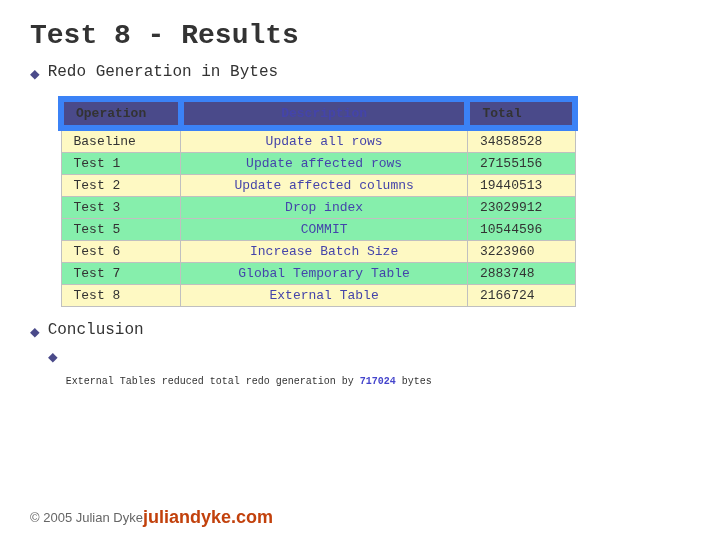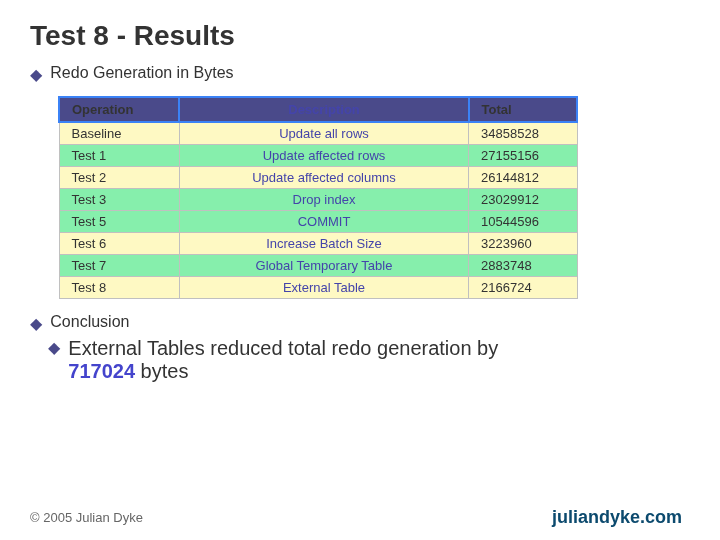--- a/index.html
+++ b/index.html
@@ -13,20 +13,21 @@
       overflow: hidden;
       position: relative;
     }
 
     .page {
       width: 576px;
       height: 540px;
       padding: 20px 30px 29px 30px;
       display: flex;
       flex-direction: column;
+      font-family: Liberation Mono, monospace;
     }
 
     .title {
       font-size: 28px;
       font-weight: bold;
       color: #333;
       margin-bottom: 12px;
     }
 
     .bullet-section {
@@ -60,21 +61,21 @@
       width: 520px;
     }
 
     table th {
       background-color: #4a4a8a;
       color: #fff;
       padding: 4px 12px;
       text-align: left;
       font-size: 13px;
       font-weight: bold;
-      border: 2px solid #3b82f6;
+      border: 6px solid #3b82f6;
     }
 
     table td {
       padding: 3px 12px;
       font-size: 13px;
       border: 1px solid #c0c0c0;
     }
 
     .row-even {
       background-color: #fef9c3;
@@ -110,48 +111,49 @@
     }
 
     .conclusion-inner {
       margin-left: 18px;
       margin-top: 4px;
       display: flex;
       align-items: flex-start;
     }
 
     .conclusion-text {
-      font-size: 20px;
-      color: #333;
+      font-size: 10px;
+      color: #333;
+      margin-top: 30px;
     }
 
     .highlight {
       color: #4444cc;
       font-weight: bold;
     }
 
     .footer {
       position: absolute;
       bottom: 12px;
       left: 30px;
-      right: 38px;
-      display: flex;
-      justify-content: space-between;
+      right: 32px;
+      display: flex;
+      justify-content: flex-start;
       align-items: center;
     }
 
     .footer-left {
       font-size: 13px;
       color: #666;
     }
 
     .footer-right {
       font-size: 18px;
       font-weight: bold;
-      color: #0c4a6e;
+      color: #c2410c;
     }
   </style>
 </head>
 <body>
 
 <div class="page">
 
   <div class="title">Test 8 - Results</div>
 
   <div class="bullet-section">
@@ -175,21 +177,21 @@
             <td class="col-total">34858528</td>
           </tr>
           <tr class="row-odd">
             <td class="col-operation">Test 1</td>
             <td class="col-description">Update affected rows</td>
             <td class="col-total">27155156</td>
           </tr>
           <tr class="row-even">
             <td class="col-operation">Test 2</td>
             <td class="col-description">Update affected columns</td>
-            <td class="col-total">26144812</td>
+            <td class="col-total">19440513</td>
           </tr>
           <tr class="row-odd">
             <td class="col-operation">Test 3</td>
             <td class="col-description">Drop index</td>
             <td class="col-total">23029912</td>
           </tr>
           <tr class="row-odd">
             <td class="col-operation">Test 5</td>
             <td class="col-description">COMMIT</td>
             <td class="col-total">10544596</td>

